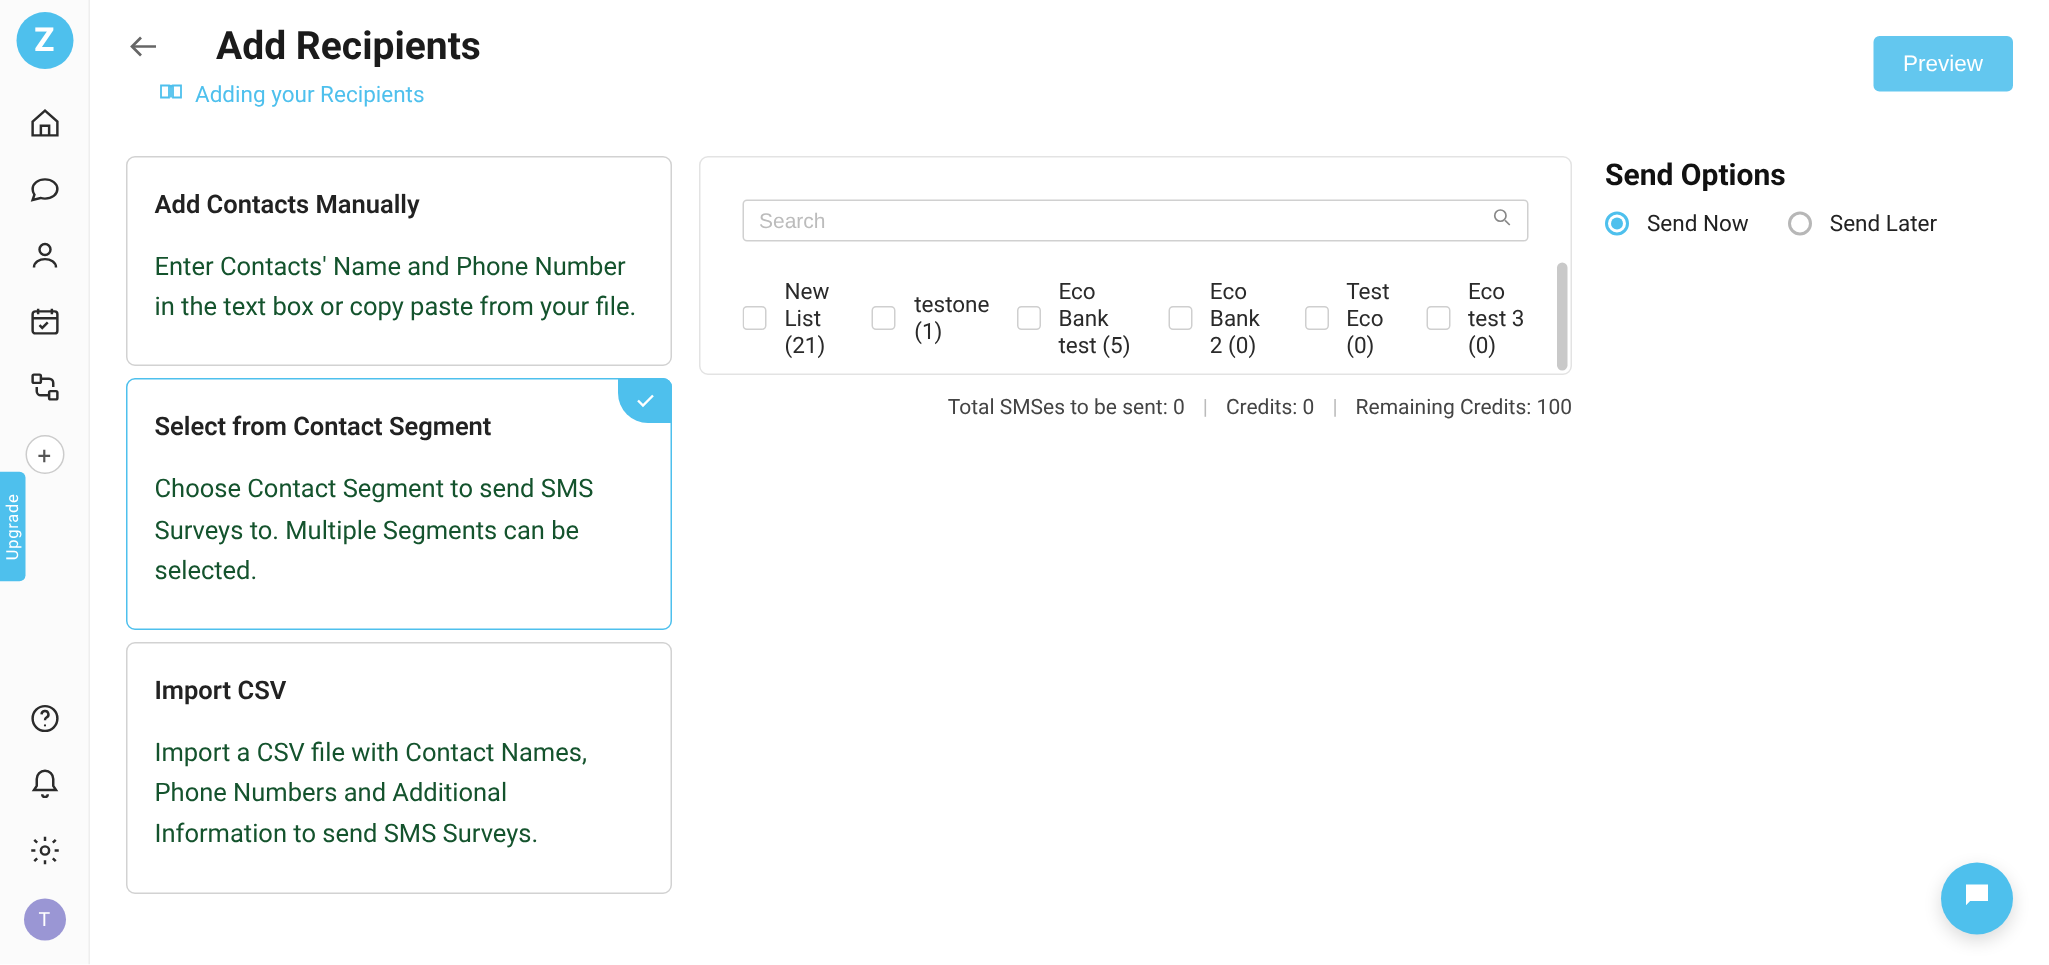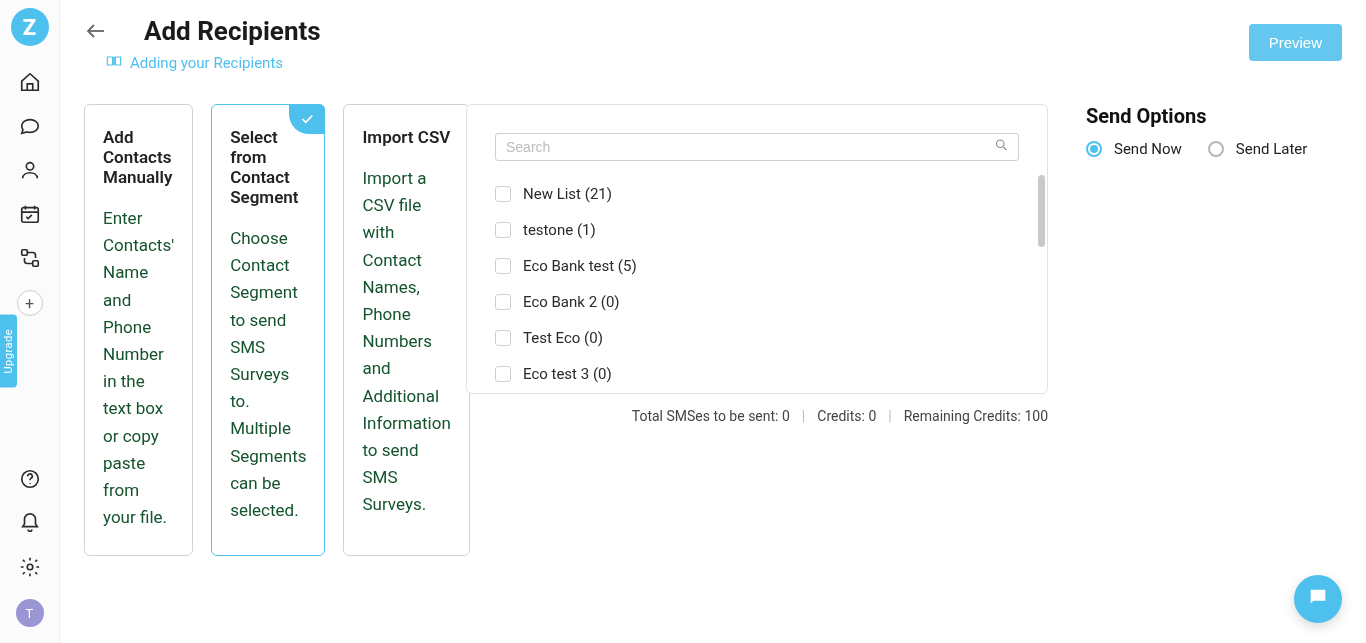--- a/index.html
+++ b/index.html
@@ -92,21 +92,21 @@
     position: absolute; right: 24px; top: 24px;
     background: #63c7ef; color:#fff; border:none;
     padding: 10px 20px; border-radius: 4px; font-size:15px; cursor:pointer;
   }
 
   .content-row {
     display:flex; gap:18px; margin-top: 32px;
   }
 
   
-  .left-col { width: 364px; display:flex; flex-direction:row; gap:18px; }
+  .left-col { width: 364px; display:flex; flex-direction:column; gap:8px; }
   .card {
     border: 1px solid #d2d2d2; border-radius: 6px;
     padding: 22px 18px 24px 18px;
     cursor: pointer;
     position: relative;
     background:#fff;
   }
   .card.selected { border-color: #4ec0ed; }
   .card .corner-check {
     position:absolute; top:-1px; right:-1px;
@@ -132,40 +132,40 @@
   .search-input {
     width: 100%; height: 28px;
     border: 1px solid #d0d0d0; border-radius: 3px;
     padding: 4px 36px 4px 10px;
     font-size: 14px; color:#333;
   }
   .search-input::placeholder { color:#bcbcbc; }
   .search-icon { position:absolute; right:10px; top:50%; transform:translateY(-50%); color:#888; }
   .search-icon svg { width:15px; height:15px; stroke:#888; fill:none; stroke-width:1.8; }
 
-  .seg-list { margin-top: 24px; display:flex; flex-direction:column; gap: 18px; max-height: 240px; overflow:hidden; }
+  .seg-list { margin-top: 24px; display:flex; gap: 18px; max-height: 240px; overflow:hidden; }
   .seg-item { display:flex; align-items:center; gap:12px; font-size:15px; color:#2a2a2a; }
   .seg-cb {
     width:16px; height:16px; border:1.5px solid #cfcfcf; border-radius:3px;
     display:inline-block; flex-shrink:0; cursor:pointer;
   }
 
   .scroll-thumb {
     position:absolute; right:2px; top:70px; width:7px; height:72px;
     background:#c9c9c9; border-radius:4px;
   }
 
   .stats-row {
     margin-top: 14px; text-align:right; font-size:14px; color:#444;
     display:flex; justify-content:flex-end; gap:12px; align-items:flex-start;
   }
   .stats-row .divider { color:#bbb; }
 
   
-  .right-col { flex:1; padding-left: 4px; margin-left: 16px; }
+  .right-col { flex:1; padding-left: 4px; }
   .so-title { font-size: 20px; font-weight: 700; color:#111; margin-bottom: 12px; }
   .radio-row { display:flex; align-items:center; gap: 26px; }
   .radio-item { display:flex; align-items:center; gap:12px; cursor:pointer; font-size:15px; color:#222; }
   .radio-outer {
     width:16px; height:16px; border-radius:50%; border:2px solid #b7b7b7;
     display:flex; align-items:center; justify-content:center;
   }
   .radio-item.selected .radio-outer { border-color:#4ec0ed; }
   .radio-inner { width:8px; height:8px; border-radius:50%; background:#4ec0ed; display:none; }
   .radio-item.selected .radio-inner { display:block; }

